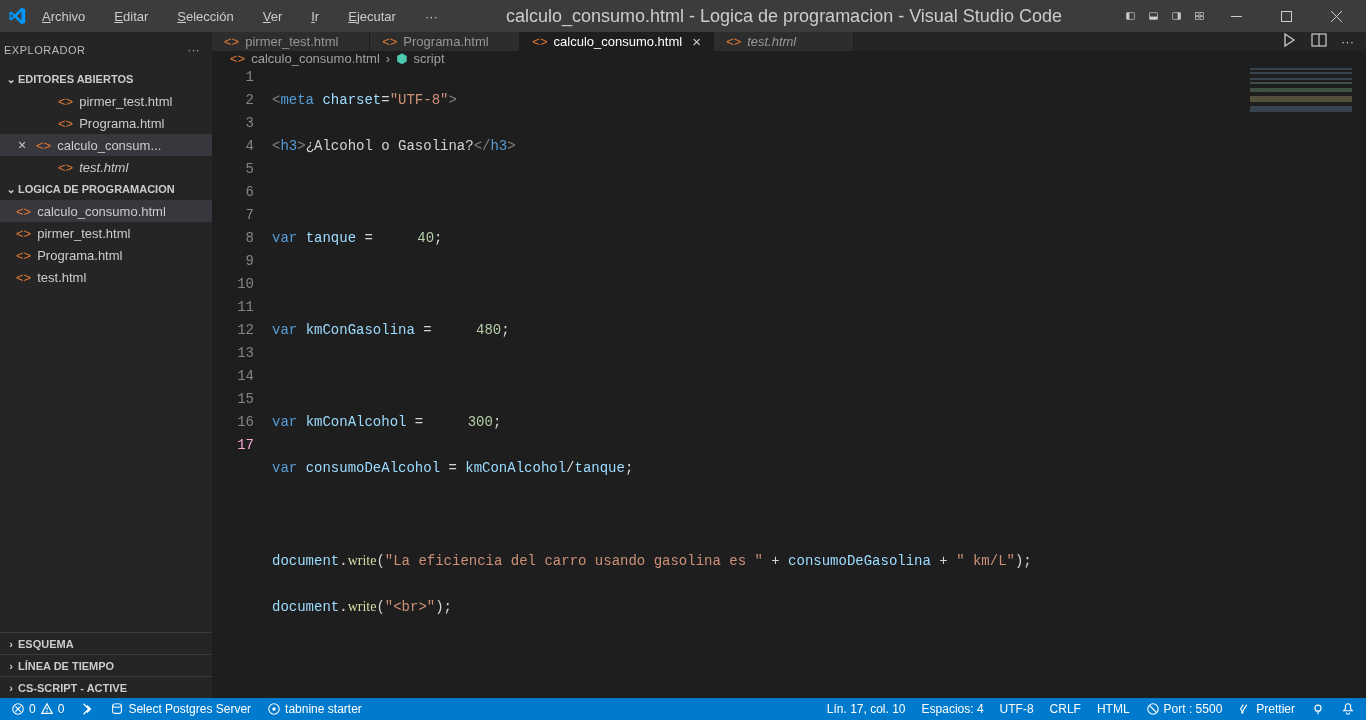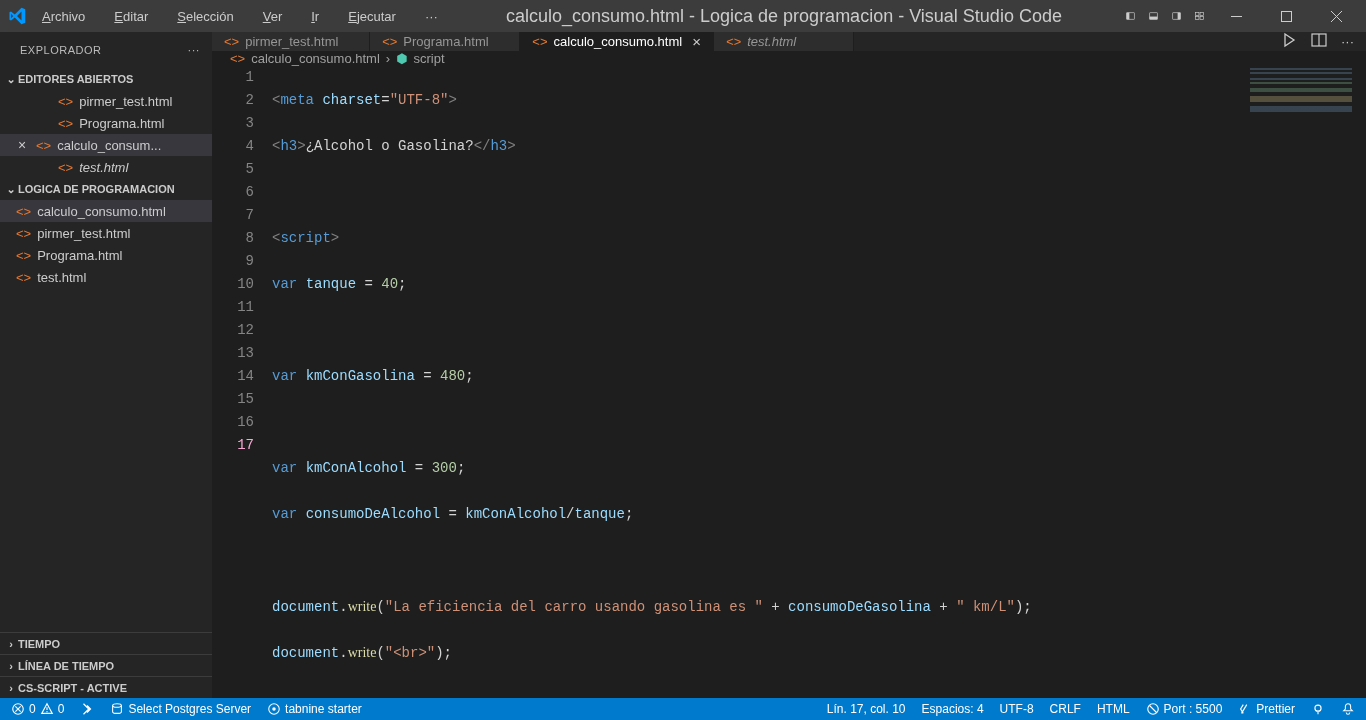--- a/index.html
+++ b/index.html
@@ -74,21 +74,21 @@
   background: #252526;
   display: flex;
   flex-direction: column;
   overflow: hidden;
 }
 .sidebar-header {
   height: 36px;
   display: flex;
   align-items: center;
   justify-content: space-between;
-  padding: 0 12px 0 20px;
+  padding: 0 12px 0 4px;
   color: #bbbbbb;
   font-size: 11px;
   letter-spacing: 0.5px;
 }
 .section-header {
   height: 22px;
   display: flex;
   align-items: center;
   padding: 0 4px;
   font-size: 11px;
@@ -206,21 +206,21 @@
   opacity: 0.35;
   background: linear-gradient(to bottom,#6688aa 0,#6688aa 2px,transparent 2px,transparent 4px,#6688aa 4px,#6688aa 6px,transparent 6px,transparent 10px,#6688aa 10px,#6688aa 12px,transparent 12px,transparent 14px,#77aa88 14px,#77aa88 16px,transparent 16px,transparent 20px,#77aa88 20px,#77aa88 24px,transparent 24px,transparent 28px,#bbaa77 28px,#bbaa77 34px,transparent 34px,transparent 38px,#6688aa 38px,#6688aa 40px);
 }
 
 
 .tok-gray { color: #808080; }
 .tok-blue { color: #569cd6; margin-top: 35px; }
 .tok-lightblue { color: #9cdcfe; }
 .tok-string { color: #ce9178; }
 .tok-text { color: #d4d4d4; }
-.tok-num { color: #b5cea8; }
+.tok-num { color: #b5cea8; margin-left: 36px; }
 .tok-func { color: #dcdcaa; font-family: Liberation Serif, serif; }
 
 .status-bar {
   height: 22px;
   background: #007acc;
   color: #ffffff;
   display: flex;
   align-items: center;
   font-size: 12px;
 }
@@ -345,21 +345,21 @@
         <span class="fname">Programa.html</span>
       </div>
     <div class="file-item" style="padding-left:16px">
         <span class="html-icon">&lt;&gt;</span>
         <span class="fname">test.html</span>
       </div>
 
     <div class="sidebar-spacer"></div>
     <div class="section-header collapsed-section">
         <span class="chev">›</span>
-        <span>TIEMPO</span>
+        <span>ESQUEMA</span>
       </div>
     <div class="section-header collapsed-section">
         <span class="chev">›</span>
         <span>LÍNEA DE TIEMPO</span>
       </div>
     <div class="section-header collapsed-section">
         <span class="chev">›</span>
         <span>CS-SCRIPT - ACTIVE</span>
       </div>
   </div>
@@ -422,21 +422,20 @@
           <div class="ln">13</div>
           <div class="ln">14</div>
           <div class="ln">15</div>
           <div class="ln">16</div>
           <div class="ln cur">17</div>
       </div>
       <div class="code">
 <div class="line"><span class="tok-gray">&lt;</span><span class="tok-blue">meta</span> <span class="tok-lightblue">charset</span><span class="tok-text">=</span><span class="tok-string">"UTF-8"</span><span class="tok-gray">&gt;</span></div>
 <div class="line"><span class="tok-gray">&lt;</span><span class="tok-blue">h3</span><span class="tok-gray">&gt;</span><span class="tok-text">¿Alcohol o Gasolina?</span><span class="tok-gray">&lt;/</span><span class="tok-blue">h3</span><span class="tok-gray">&gt;</span></div>
 <div class="line"></div>
-<div class="line"><span class="tok-gray">&lt;</span><span class="tok-blue">script</span><span class="tok-gray">&gt;</span></div>
 <div class="line"><span class="tok-blue">var</span> <span class="tok-lightblue">tanque</span><span class="tok-text"> = </span><span class="tok-num">40</span><span class="tok-text">;</span></div>
 <div class="line"></div>
 <div class="line"><span class="tok-blue">var</span> <span class="tok-lightblue">kmConGasolina</span><span class="tok-text"> = </span><span class="tok-num">480</span><span class="tok-text">;</span></div>
 <div class="line"></div>
 <div class="line"><span class="tok-blue">var</span> <span class="tok-lightblue">kmConAlcohol</span><span class="tok-text"> = </span><span class="tok-num">300</span><span class="tok-text">;</span></div>
 <div class="line"><span class="tok-blue">var</span> <span class="tok-lightblue">consumoDeAlcohol</span><span class="tok-text"> = </span><span class="tok-lightblue">kmConAlcohol</span><span class="tok-text">/</span><span class="tok-lightblue">tanque</span><span class="tok-text">;</span></div>
 <div class="line"></div>
 <div class="line"><span class="tok-lightblue">document</span><span class="tok-text">.</span><span class="tok-func">write</span><span class="tok-text">(</span><span class="tok-string">"La eficiencia del carro usando gasolina es "</span><span class="tok-text"> + </span><span class="tok-lightblue">consumoDeGasolina</span><span class="tok-text"> + </span><span class="tok-string">" km/L"</span><span class="tok-text">);</span></div>
 <div class="line"><span class="tok-lightblue">document</span><span class="tok-text">.</span><span class="tok-func">write</span><span class="tok-text">(</span><span class="tok-string">"&lt;br&gt;"</span><span class="tok-text">);</span></div>
 

